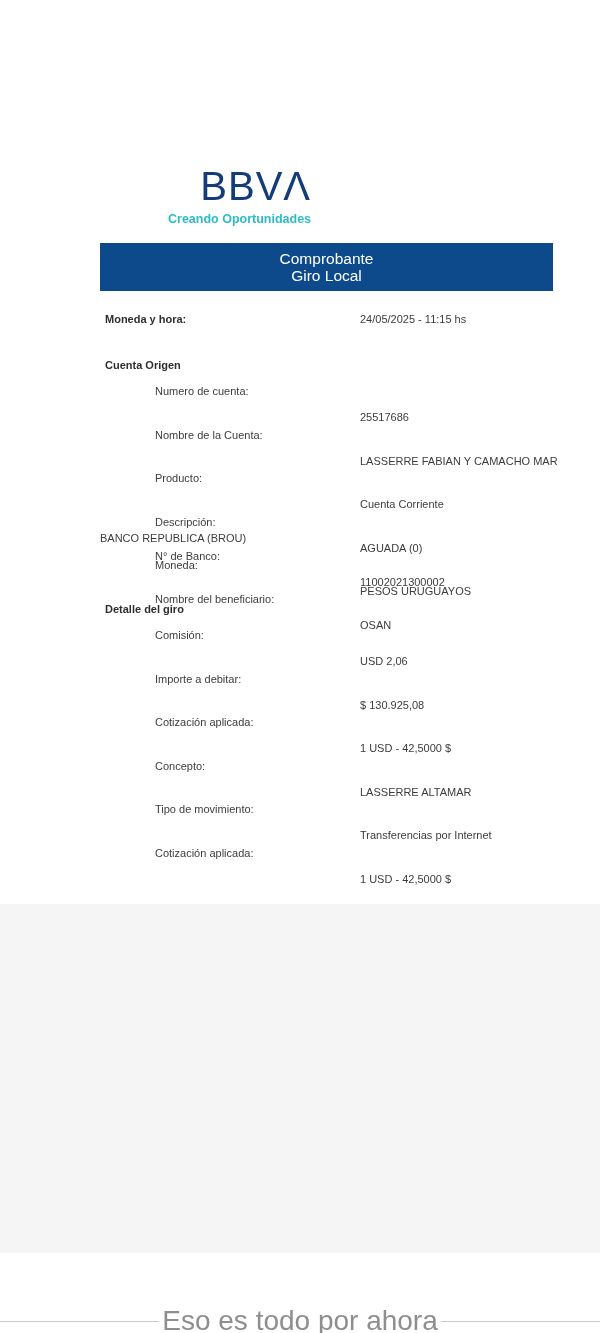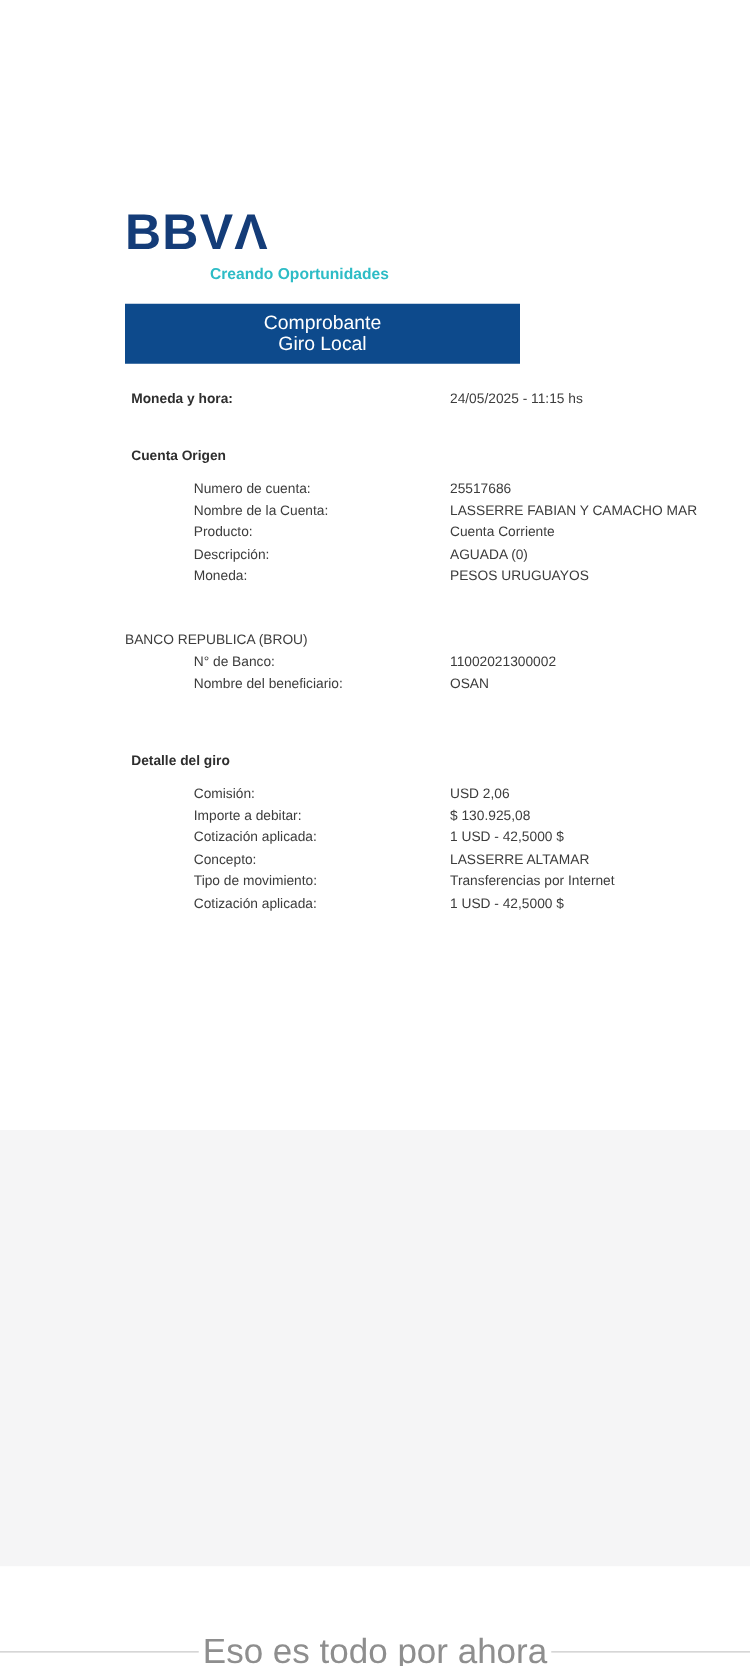--- a/index.html
+++ b/index.html
@@ -9,37 +9,38 @@
     position: relative;
     overflow: hidden;
     background: #ffffff;
     font-family: "Liberation Sans", "DejaVu Sans", sans-serif;
   }
 
   
   .logo { position: absolute; left: 100px; top: 166px; }
   .wordmark {
     font-size: 40px;
-    font-weight: 700;
+    font-weight: 400;
     color: #143c78;
     line-height: 1;
     letter-spacing: 1px;
+    text-align: right;
   }
   .tagline {
     margin: 6px 0 0 68px;
     font-size: 12.5px;
     font-weight: 700;
     color: #2dbcc6;
   }
 
   
   .title-bar {
     position: absolute;
     left: 100px; top: 243px;
-    width: 316px; height: 48px;
+    width: 453px; height: 48px;
     background: #0d4a8c;
     color: #ffffff;
     display: flex;
     flex-direction: column;
     align-items: center;
     justify-content: center;
     font-size: 15.5px;
     line-height: 17px;
   }
 
@@ -48,21 +49,21 @@
     display: flex;
     font-size: 11px;
     line-height: 17.5px;
     color: #3c3c3c;
   }
   .row .lbl {
     flex: 0 0 260px;
     box-sizing: border-box;
     padding-left: 55px;
   }
-  .row .val { white-space: nowrap; }
+  .row .val { white-space: nowrap; margin-top: 26px; }
 
   
   .fecha {
     position: absolute;
     left: 100px; top: 312px;
     display: flex;
     font-size: 11px;
     line-height: 14px;
     color: #3c3c3c;
   }

